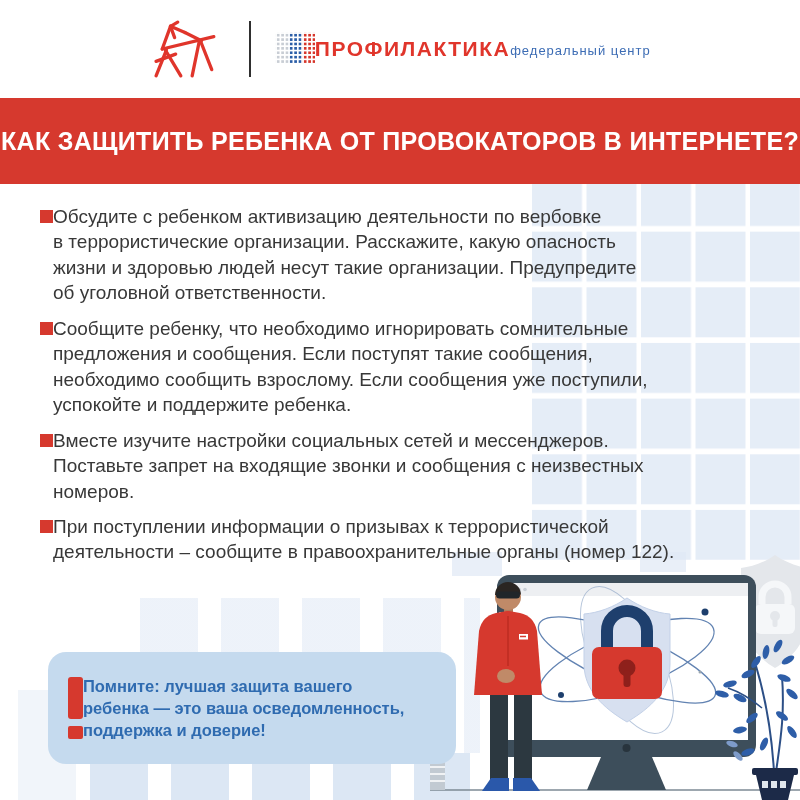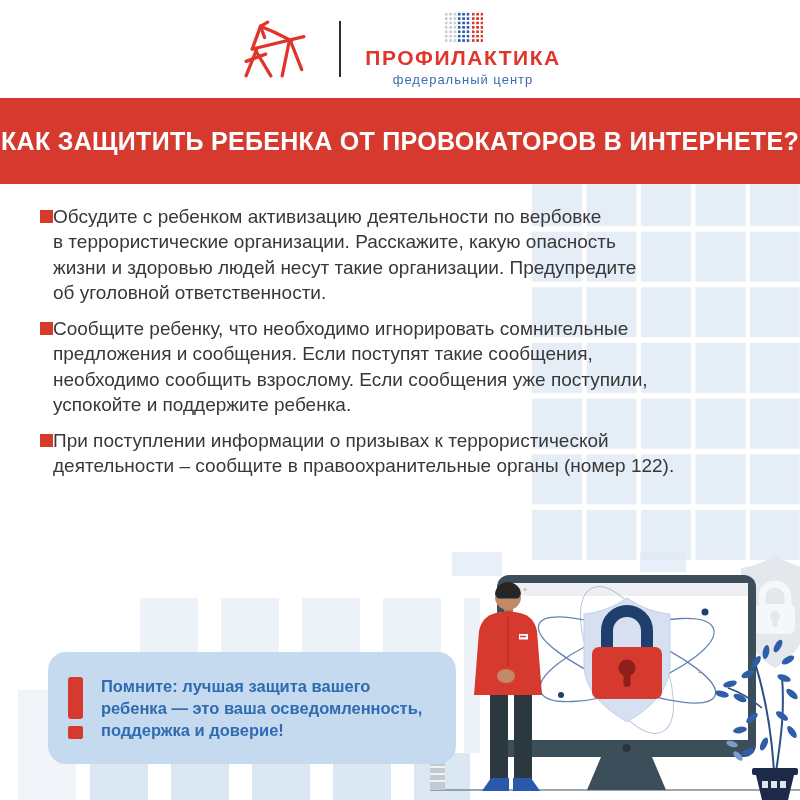--- a/index.html
+++ b/index.html
@@ -19,39 +19,39 @@
     background-image:repeating-linear-gradient(90deg,rgba(223,232,245,.55) 0 58px,transparent 58px 81px);}
   .bg-bars{position:absolute;left:90px;top:753px;width:380px;height:47px;
     background-image:repeating-linear-gradient(90deg,#dce7f4 0 58px,transparent 58px 81px);}
   .bg-bar-left{position:absolute;left:18px;top:690px;width:58px;height:110px;background:rgba(223,232,245,.45);}
   .bg-sq-a{position:absolute;left:452px;top:552px;width:50px;height:24px;background:rgba(223,232,245,.7);}
   .bg-sq-b{position:absolute;left:640px;top:552px;width:46px;height:20px;background:rgba(223,232,245,.7);}
   
   .header{position:relative;z-index:2;height:98px;display:flex;align-items:center;justify-content:center;gap:24px;}
   .brand-mark{width:76px;height:66px;}
   .divider{width:2px;height:56px;background:#2f2f2f;}
-  .orgblock{display:flex;flex-direction:column;align-items:center;}
+  .orgblock{display:flex;align-items:center;}
   .dots-row{display:flex;margin-bottom:4px;}
   .dg{width:13.2px;height:31px;
       background-image:radial-gradient(var(--dc) 1.6px,transparent 1.7px);
       background-size:4.4px 4.4px;background-position:1px 1px;}
   .dg.gray{--dc:#c8cdd4;} .dg.blue{--dc:#2b5ea7;} .dg.red{--dc:#d6362b;}
   .org-name{font-size:21px;font-weight:800;letter-spacing:1.5px;color:var(--logo-red);}
   .org-sub{font-size:13px;letter-spacing:1px;color:var(--logo-blue);margin-top:2px;}
   
   .banner{position:relative;z-index:2;height:86px;background:var(--red);display:flex;align-items:center;justify-content:center;}
   .banner-title{color:#fff;font-size:25px;font-weight:800;letter-spacing:.3px;white-space:nowrap;}
   
   .tips{position:relative;z-index:2;padding:20px 40px 0 40px;}
   .tip{display:flex;margin-bottom:10px;}
   .tip-marker{flex:0 0 13px;width:13px;height:13px;background:var(--red);margin-top:6px;}
   .tip-text{font-size:19px;line-height:1.34;white-space:pre-line;max-width:710px;}
   
   .note{position:absolute;z-index:2;left:48px;top:652px;width:408px;height:112px;
-    background:var(--note-bg);border-radius:18px;display:flex;align-items:center;gap:18px;padding-left:20px;box-sizing:border-box;}
+    background:var(--note-bg);border-radius:18px;display:flex;align-items:center;padding-left:20px;box-sizing:border-box;}
   .excl{display:flex;flex-direction:column;align-items:center;}
   .excl-bar{width:15px;height:42px;background:var(--red);border-radius:3px;}
   .excl-dot{width:15px;height:13px;background:var(--red);margin-top:7px;border-radius:2px;}
   .note-text{font-size:16.5px;font-weight:700;line-height:1.35;color:var(--note-text);white-space:pre-line;}
   
   .illo{position:absolute;z-index:1;left:378px;top:548px;width:422px;height:252px;}
 </style>
 </head>
 <body>
 
@@ -102,20 +102,26 @@
 в террористические организации. Расскажите, какую опасность
 жизни и здоровью людей несут такие организации. Предупредите
 об уголовной ответственности.</div>
     </div>
     <div class="tip">
       <div class="tip-marker"></div>
       <div class="tip-text">Сообщите ребенку, что необходимо игнорировать сомнительные
 предложения и сообщения. Если поступят такие сообщения,
 необходимо сообщить взрослому. Если сообщения уже поступили,
 успокойте и поддержите ребенка.</div>
+    </div>
+    <div class="tip">
+      <div class="tip-marker"></div>
+      <div class="tip-text">Вместе изучите настройки социальных сетей и мессенджеров.
+Поставьте запрет на входящие звонки и сообщения с неизвестных
+номеров.</div>
     </div>
     <div class="tip">
       <div class="tip-marker"></div>
       <div class="tip-text">При поступлении информации о призывах к террористической
 деятельности – сообщите в правоохранительные органы (номер 122).</div>
     </div>
   </div>
 
   <div class="note">
     <div class="excl">

